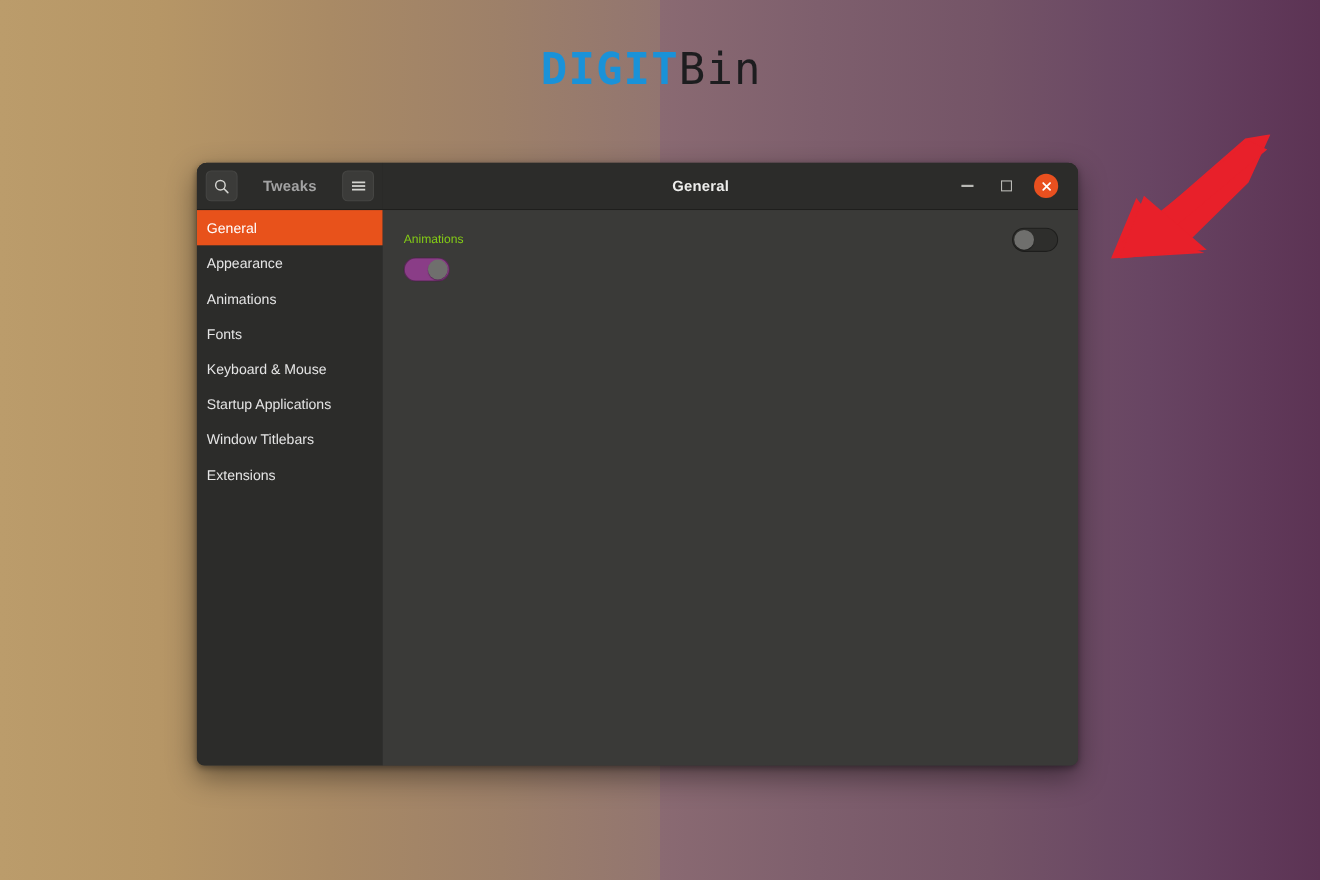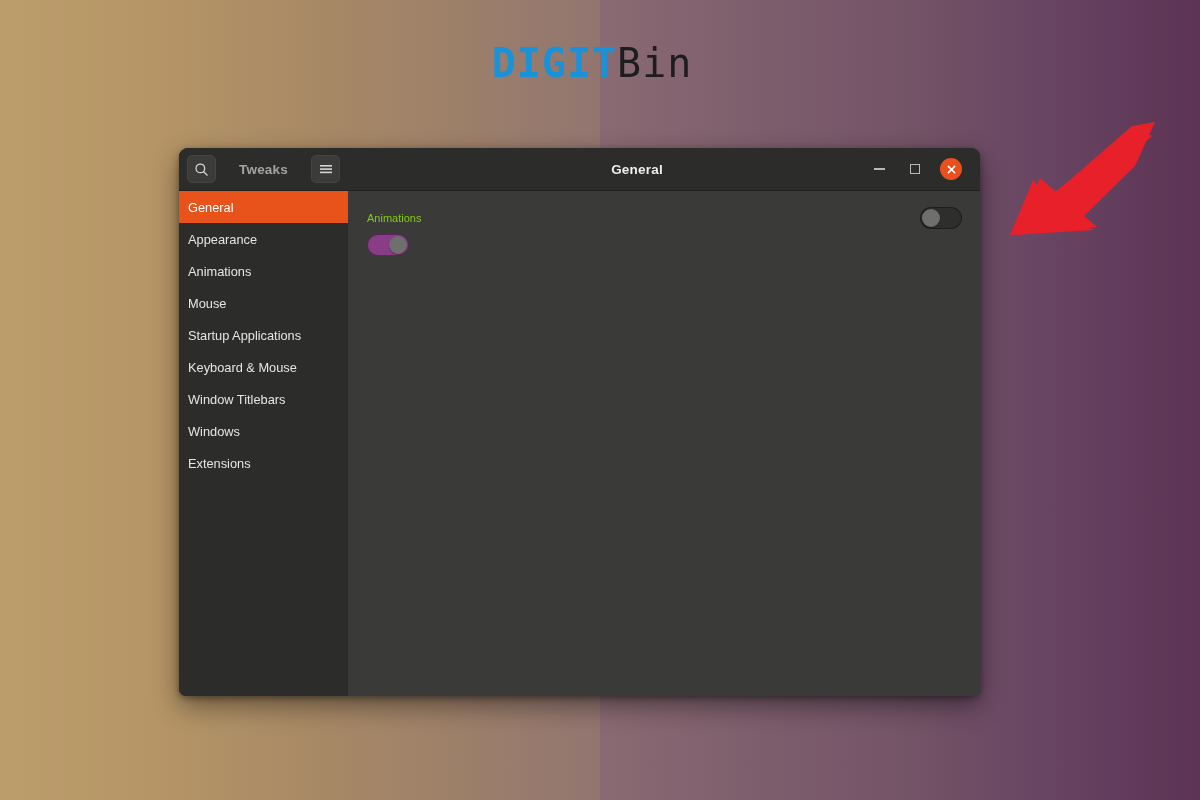--- a/index.html
+++ b/index.html
@@ -282,33 +282,30 @@
         <div class="side-item selected">
           <span>General</span>
         </div>
         <div class="side-item">
           <span>Appearance</span>
         </div>
         <div class="side-item">
           <span>Animations</span>
         </div>
         <div class="side-item">
-          <span>Mouse</span>
+          <span>Fonts</span>
+        </div>
+        <div class="side-item">
+          <span>Keyboard &amp; Mouse</span>
         </div>
         <div class="side-item">
           <span>Startup Applications</span>
         </div>
         <div class="side-item">
-          <span>Keyboard &amp; Mouse</span>
-        </div>
-        <div class="side-item">
           <span>Window Titlebars</span>
-        </div>
-        <div class="side-item">
-          <span>Windows</span>
         </div>
         <div class="side-item">
           <span>Extensions</span>
         </div>
       </div>
 
       <div id="content">
 
         <div class="setting-row">
           <div class="setting-label">Animations</div>

